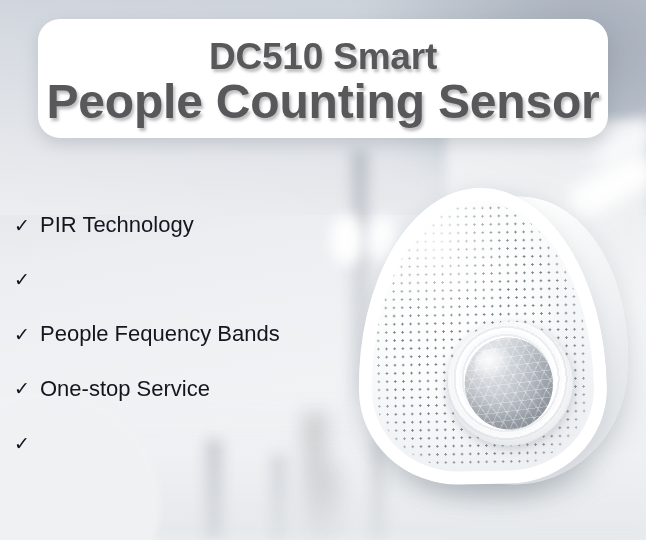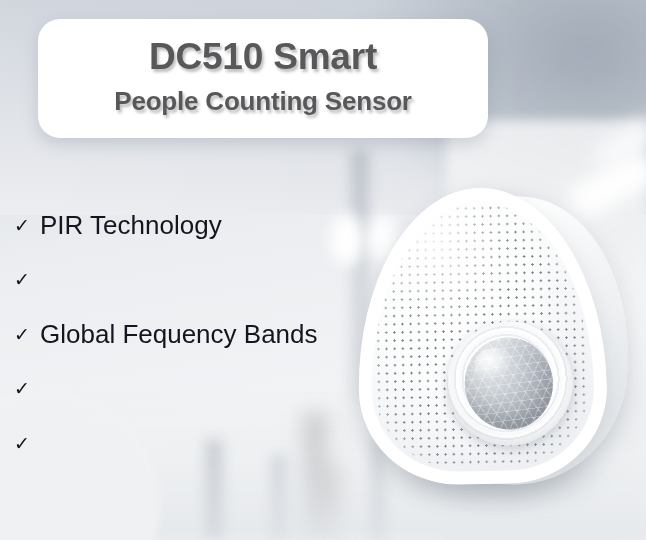--- a/index.html
+++ b/index.html
@@ -97,40 +97,40 @@
     border-radius: 12px;
     background: rgba(255,255,255,.85);
     filter: blur(10px);
     transform: rotate(-30deg);
   }
 
   
   .title-card {
     position: absolute;
     left: 38px; top: 19px;
-    width: 450px; height: 119px;
+    width: 570px; height: 119px;
     background: #ffffff;
     border-radius: 22px;
     box-shadow: 0 6px 16px rgba(120,128,140,.28);
     display: flex;
     flex-direction: column;
     align-items: center;
     justify-content: center;
   }
   .title-line {
     color: #58585a;
     font-weight: bold;
     font-size: 38px;
     line-height: 45px;
     letter-spacing: -0.2px;
     text-shadow: 2px 3px 3px rgba(110,110,115,.45);
     white-space: nowrap;
   }
   .title-line.l1 { font-size: 37px; }
-  .title-line.l2 { font-size: 26px; }
+  .title-line.l2 { font-size: 48px; }
 
   
   .features {
     position: absolute;
     left: 0; top: 198px;
     width: 330px;
   }
   .feature-row {
     display: flex;
     align-items: center;
@@ -140,21 +140,21 @@
   .check-icon {
     width: 26px;
     flex: 0 0 26px;
     color: #13131f;
     font-size: 19px;
     line-height: 1;
     font-weight: normal;
   }
   .feature-label {
     color: #15151f;
-    font-size: 26px;
+    font-size: 22px;
     line-height: 26px;
     white-space: nowrap;
   }
 
   
   .sensor {
     position: absolute;
     left: 352px; top: 188px;
     width: 282px; height: 302px;
   }
@@ -303,24 +303,25 @@
   <div class="features">
     <div class="feature-row">
       <span class="check-icon">✓</span>
       <span class="feature-label">PIR Technology</span>
     </div>
     <div class="feature-row">
       <span class="check-icon">✓</span>
     </div>
     <div class="feature-row">
       <span class="check-icon">✓</span>
-      <span class="feature-label">Global Fequency Bands</span>
-    </div>
-    <div class="feature-row">
-      <span class="check-icon">✓</span>
+      <span class="feature-label">People Fequency Bands</span>
+    </div>
+    <div class="feature-row">
+      <span class="check-icon">✓</span>
+      <span class="feature-label">One-stop Service</span>
     </div>
     <div class="feature-row">
       <span class="check-icon">✓</span>
     </div>
   </div>
 
   <div class="sensor-shadow"></div>
   <div class="sensor">
     <div class="sensor-side"></div>
     <div class="sensor-face">

